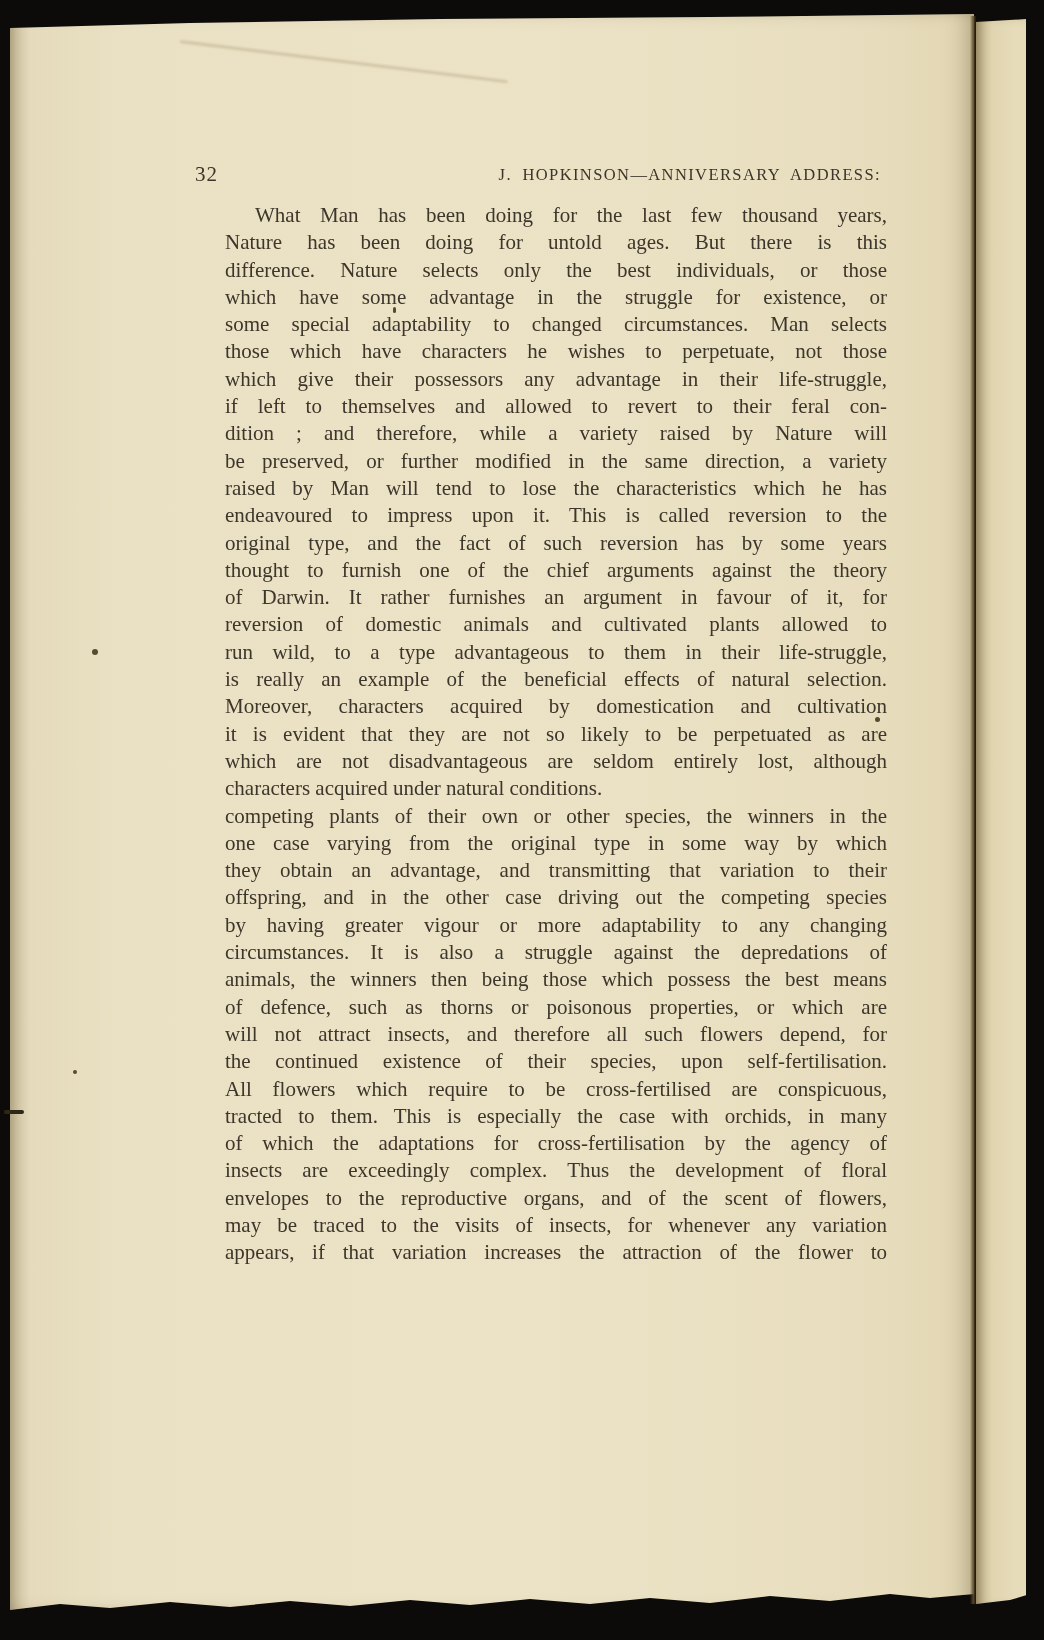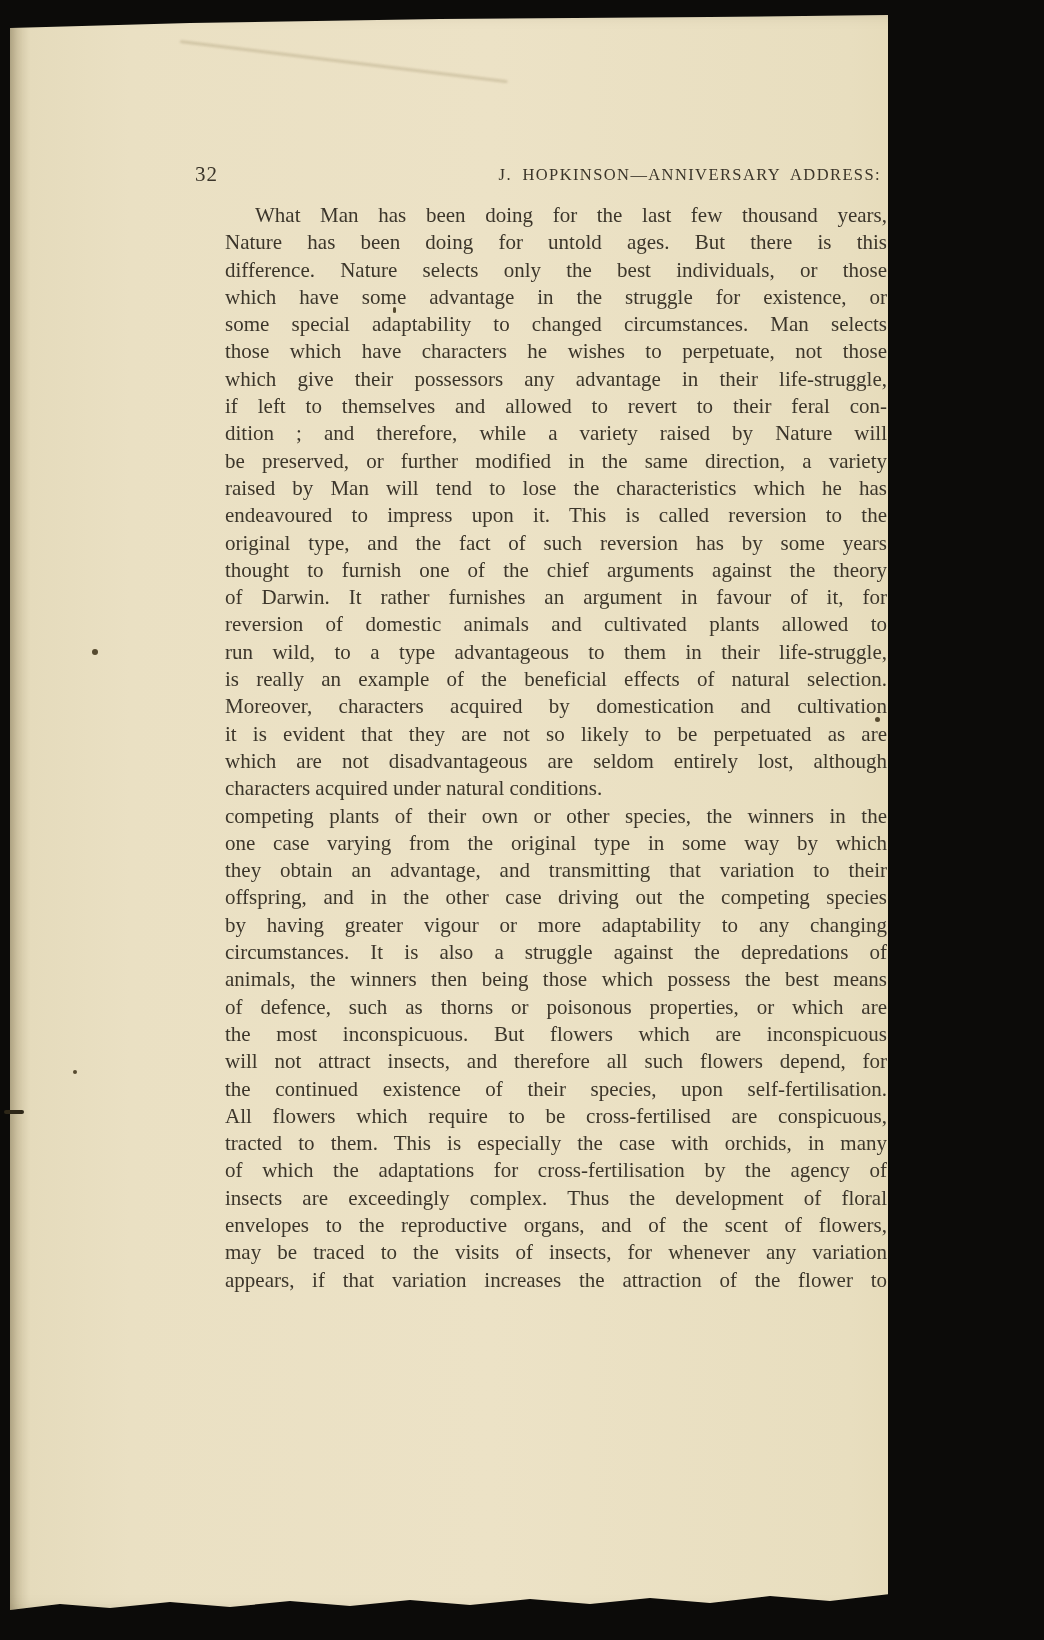--- a/index.html
+++ b/index.html
@@ -1,18 +1,18 @@
 <!DOCTYPE html>
 <html><head>
 <meta charset="utf-8">
 <style>
   html, body { margin: 0; padding: 0; background: #0c0b09; }
   .screen {
     position: relative;
-    width: 888px;
+    width: 1026px;
     height: 1640px;
     background: #0c0b09;
     overflow: hidden;
     font-family: "Liberation Serif", serif;
   }
   
   .page-main {
     position: absolute;
     left: 10px;
     top: 14px;
@@ -170,21 +170,20 @@
         </div>
         <div class="paragraph">
           <div class="tline">competing plants of their own or other species, the winners in the</div>
           <div class="tline">one case varying from the original type in some way by which</div>
           <div class="tline">they obtain an advantage, and transmitting that variation to their</div>
           <div class="tline">offspring, and in the other case driving out the competing species</div>
           <div class="tline">by having greater vigour or more adaptability to any changing</div>
           <div class="tline">circumstances. It is also a struggle against the depredations of</div>
           <div class="tline">animals, the winners then being those which possess the best means</div>
           <div class="tline">of defence, such as thorns or poisonous properties, or which are</div>
-          <div class="tline">the most inconspicuous. But flowers which are inconspicuous</div>
           <div class="tline">will not attract insects, and therefore all such flowers depend, for</div>
           <div class="tline">the continued existence of their species, upon self-fertilisation.</div>
           <div class="tline">All flowers which require to be cross-fertilised are conspicuous,</div>
           <div class="tline">tracted to them. This is especially the case with orchids, in many</div>
           <div class="tline">of which the adaptations for cross-fertilisation by the agency of</div>
           <div class="tline">insects are exceedingly complex. Thus the development of floral</div>
           <div class="tline">envelopes to the reproductive organs, and of the scent of flowers,</div>
           <div class="tline">may be traced to the visits of insects, for whenever any variation</div>
           <div class="tline">appears, if that variation increases the attraction of the flower to</div>
         </div>

